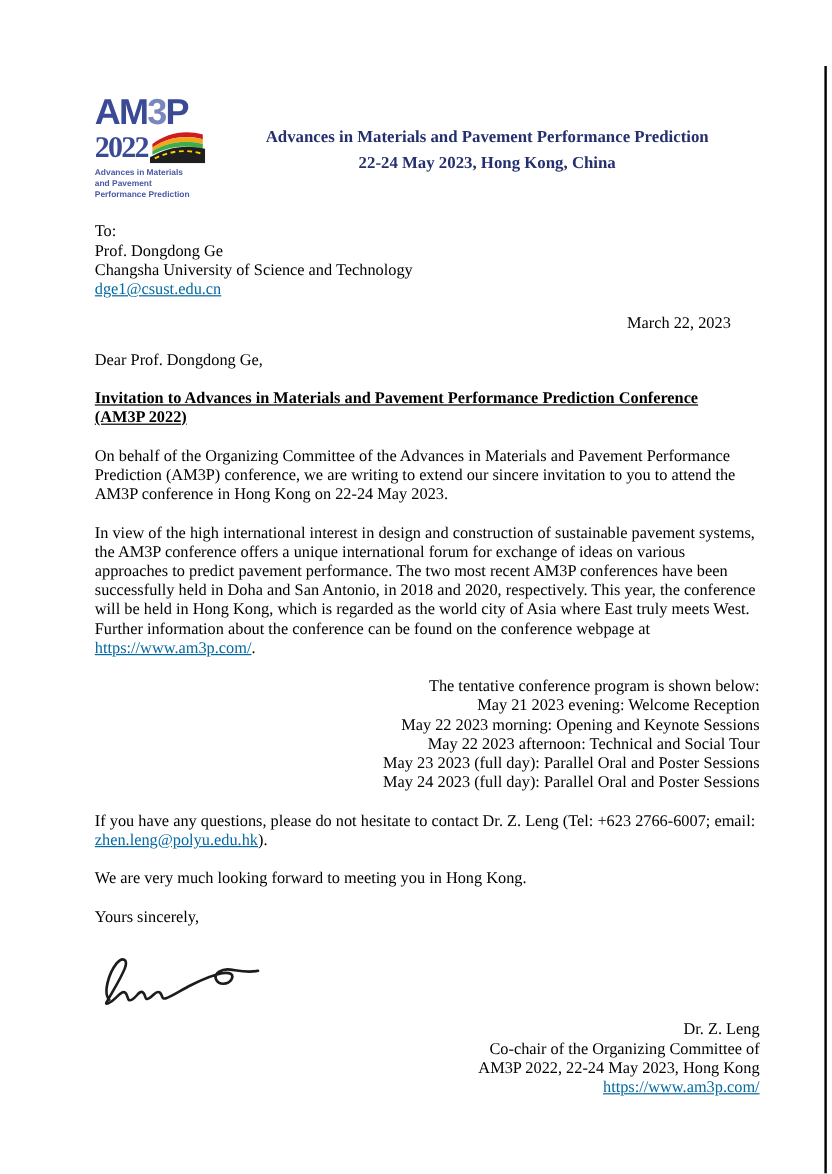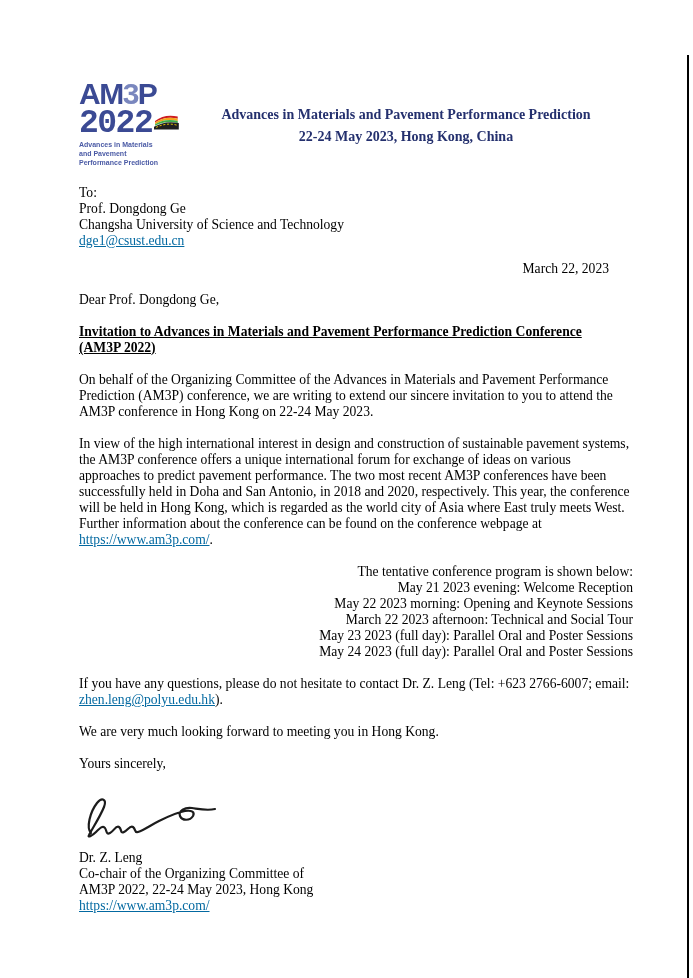--- a/index.html
+++ b/index.html
@@ -22,22 +22,22 @@
   .header{display:flex;align-items:flex-start;}
   .logo{width:100px;flex:0 0 100px;}
   .logo-acronym{
     font-family:"Liberation Sans","DejaVu Sans",sans-serif;
     font-weight:800;font-size:30px;line-height:28px;letter-spacing:-1.5px;
     color:#3B4A94;
   }
   .logo-acronym .lite{color:#7A87BE;}
   .logo-row2{display:flex;align-items:flex-end;height:28px;}
   .logo-year{
-    font-family:Liberation Mono, monospace;
-    font-weight:800;font-size:33px;line-height:25px;letter-spacing:-1.5px;
+    font-family:Liberation Serif, serif;
+    font-weight:800;font-size:25px;line-height:25px;letter-spacing:-1.5px;
     color:#3B4A94;
   }
   .logo-road{margin-left:2px;margin-bottom:0;}
   .logo-tagline{
     margin-top:4px;
     font-family:"Liberation Sans","DejaVu Sans",sans-serif;
     font-weight:700;font-size:7px;line-height:9px;color:#4A5AA5;
   }
   .title-block{
     flex:1;text-align:center;padding-top:24px;
@@ -48,21 +48,21 @@
   .date-line{margin-top:12px;text-align:right;padding-right:24px;}
   .salutation{margin-top:15px;}
   .subject{
     margin-top:16px;font-weight:700;
     text-decoration:underline;
   }
   .para{margin-top:16px;}
   a.lnk{color:#0369a1;text-decoration:underline;cursor:pointer;}
   .program-line{margin:0;text-align:right;}
   .sig-svg{display:block;margin-top:20px;margin-left:2px;}
-  .sig-block{margin-top:6px;}
+  .sig-block{margin-top:6px;text-align:right;}
 </style>
 </head>
 <body>
 
 <div class="page">
   <div class="page-edge"></div>
 
   <div class="content">
 
     <div class="header">
@@ -107,21 +107,21 @@
     </div>
 
     <div class="para">On behalf of the Organizing Committee of the Advances in Materials and Pavement Performance Prediction (AM3P) conference, we are writing to extend our sincere invitation to you to attend the AM3P conference in Hong Kong on 22-24 May 2023.</div>
 
     <div class="para"><span>In view of the high international interest in design and construction of sustainable pavement systems, the AM3P conference offers a unique international forum for exchange of ideas on various approaches to predict pavement performance. The two most recent AM3P conferences have been successfully held in Doha and San Antonio, in 2018 and 2020, respectively. This year, the conference will be held in Hong Kong, which is regarded as the world city of Asia where East truly meets West. Further information about the conference can be found on the conference webpage at </span><a class="lnk">https://www.am3p.com/</a><span>.</span></div>
 
     <div class="para">
       <div class="program-line">The tentative conference program is shown below:</div>
       <div class="program-line">May 21 2023 evening: Welcome Reception</div>
       <div class="program-line">May 22 2023 morning: Opening and Keynote Sessions</div>
-      <div class="program-line">March 22 2023 afternoon: Technical and Social Tour</div>
+      <div class="program-line">May 22 2023 afternoon: Technical and Social Tour</div>
       <div class="program-line">May 23 2023 (full day): Parallel Oral and Poster Sessions</div>
       <div class="program-line">May 24 2023 (full day): Parallel Oral and Poster Sessions</div>
     </div>
 
     <div class="para"><span>If you have any questions, please do not hesitate to contact Dr. Z. Leng (Tel: +623 2766-6007; email: </span><a class="lnk">zhen.leng@polyu.edu.hk</a><span>).</span></div>
 
     <div class="para">We are very much looking forward to meeting you in Hong Kong.</div>
 
     <div class="para">Yours sincerely,</div>
 

